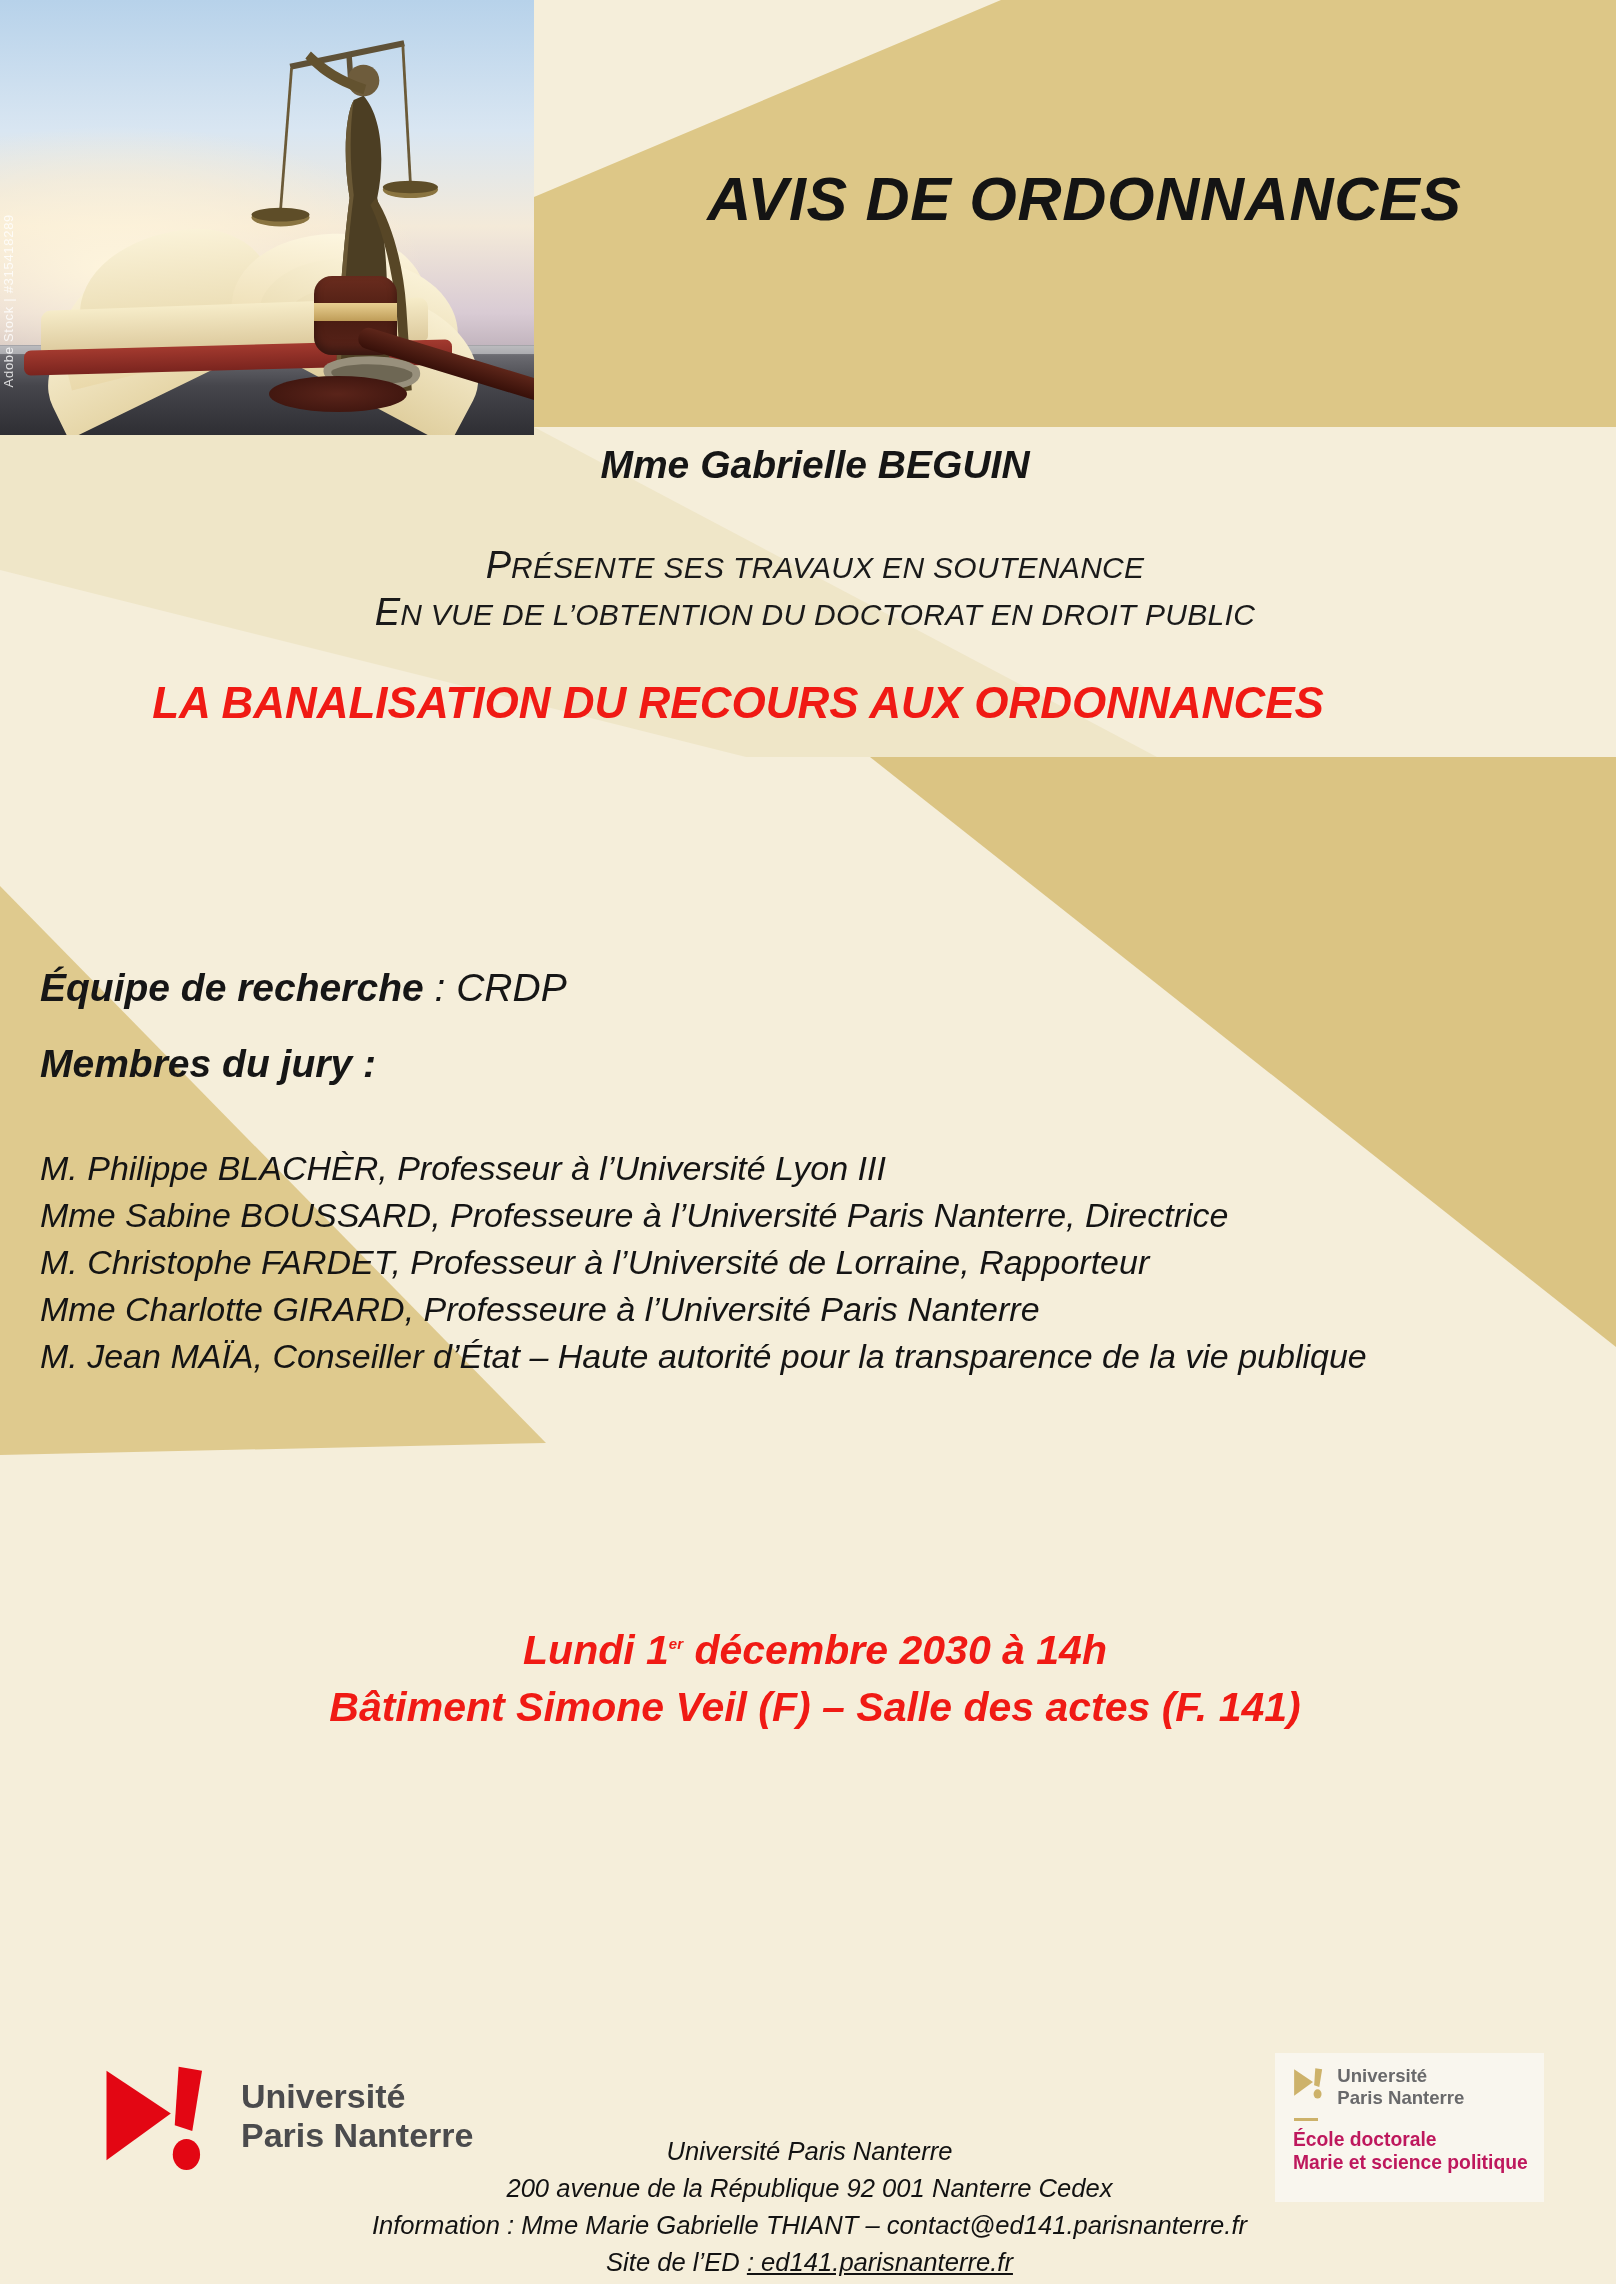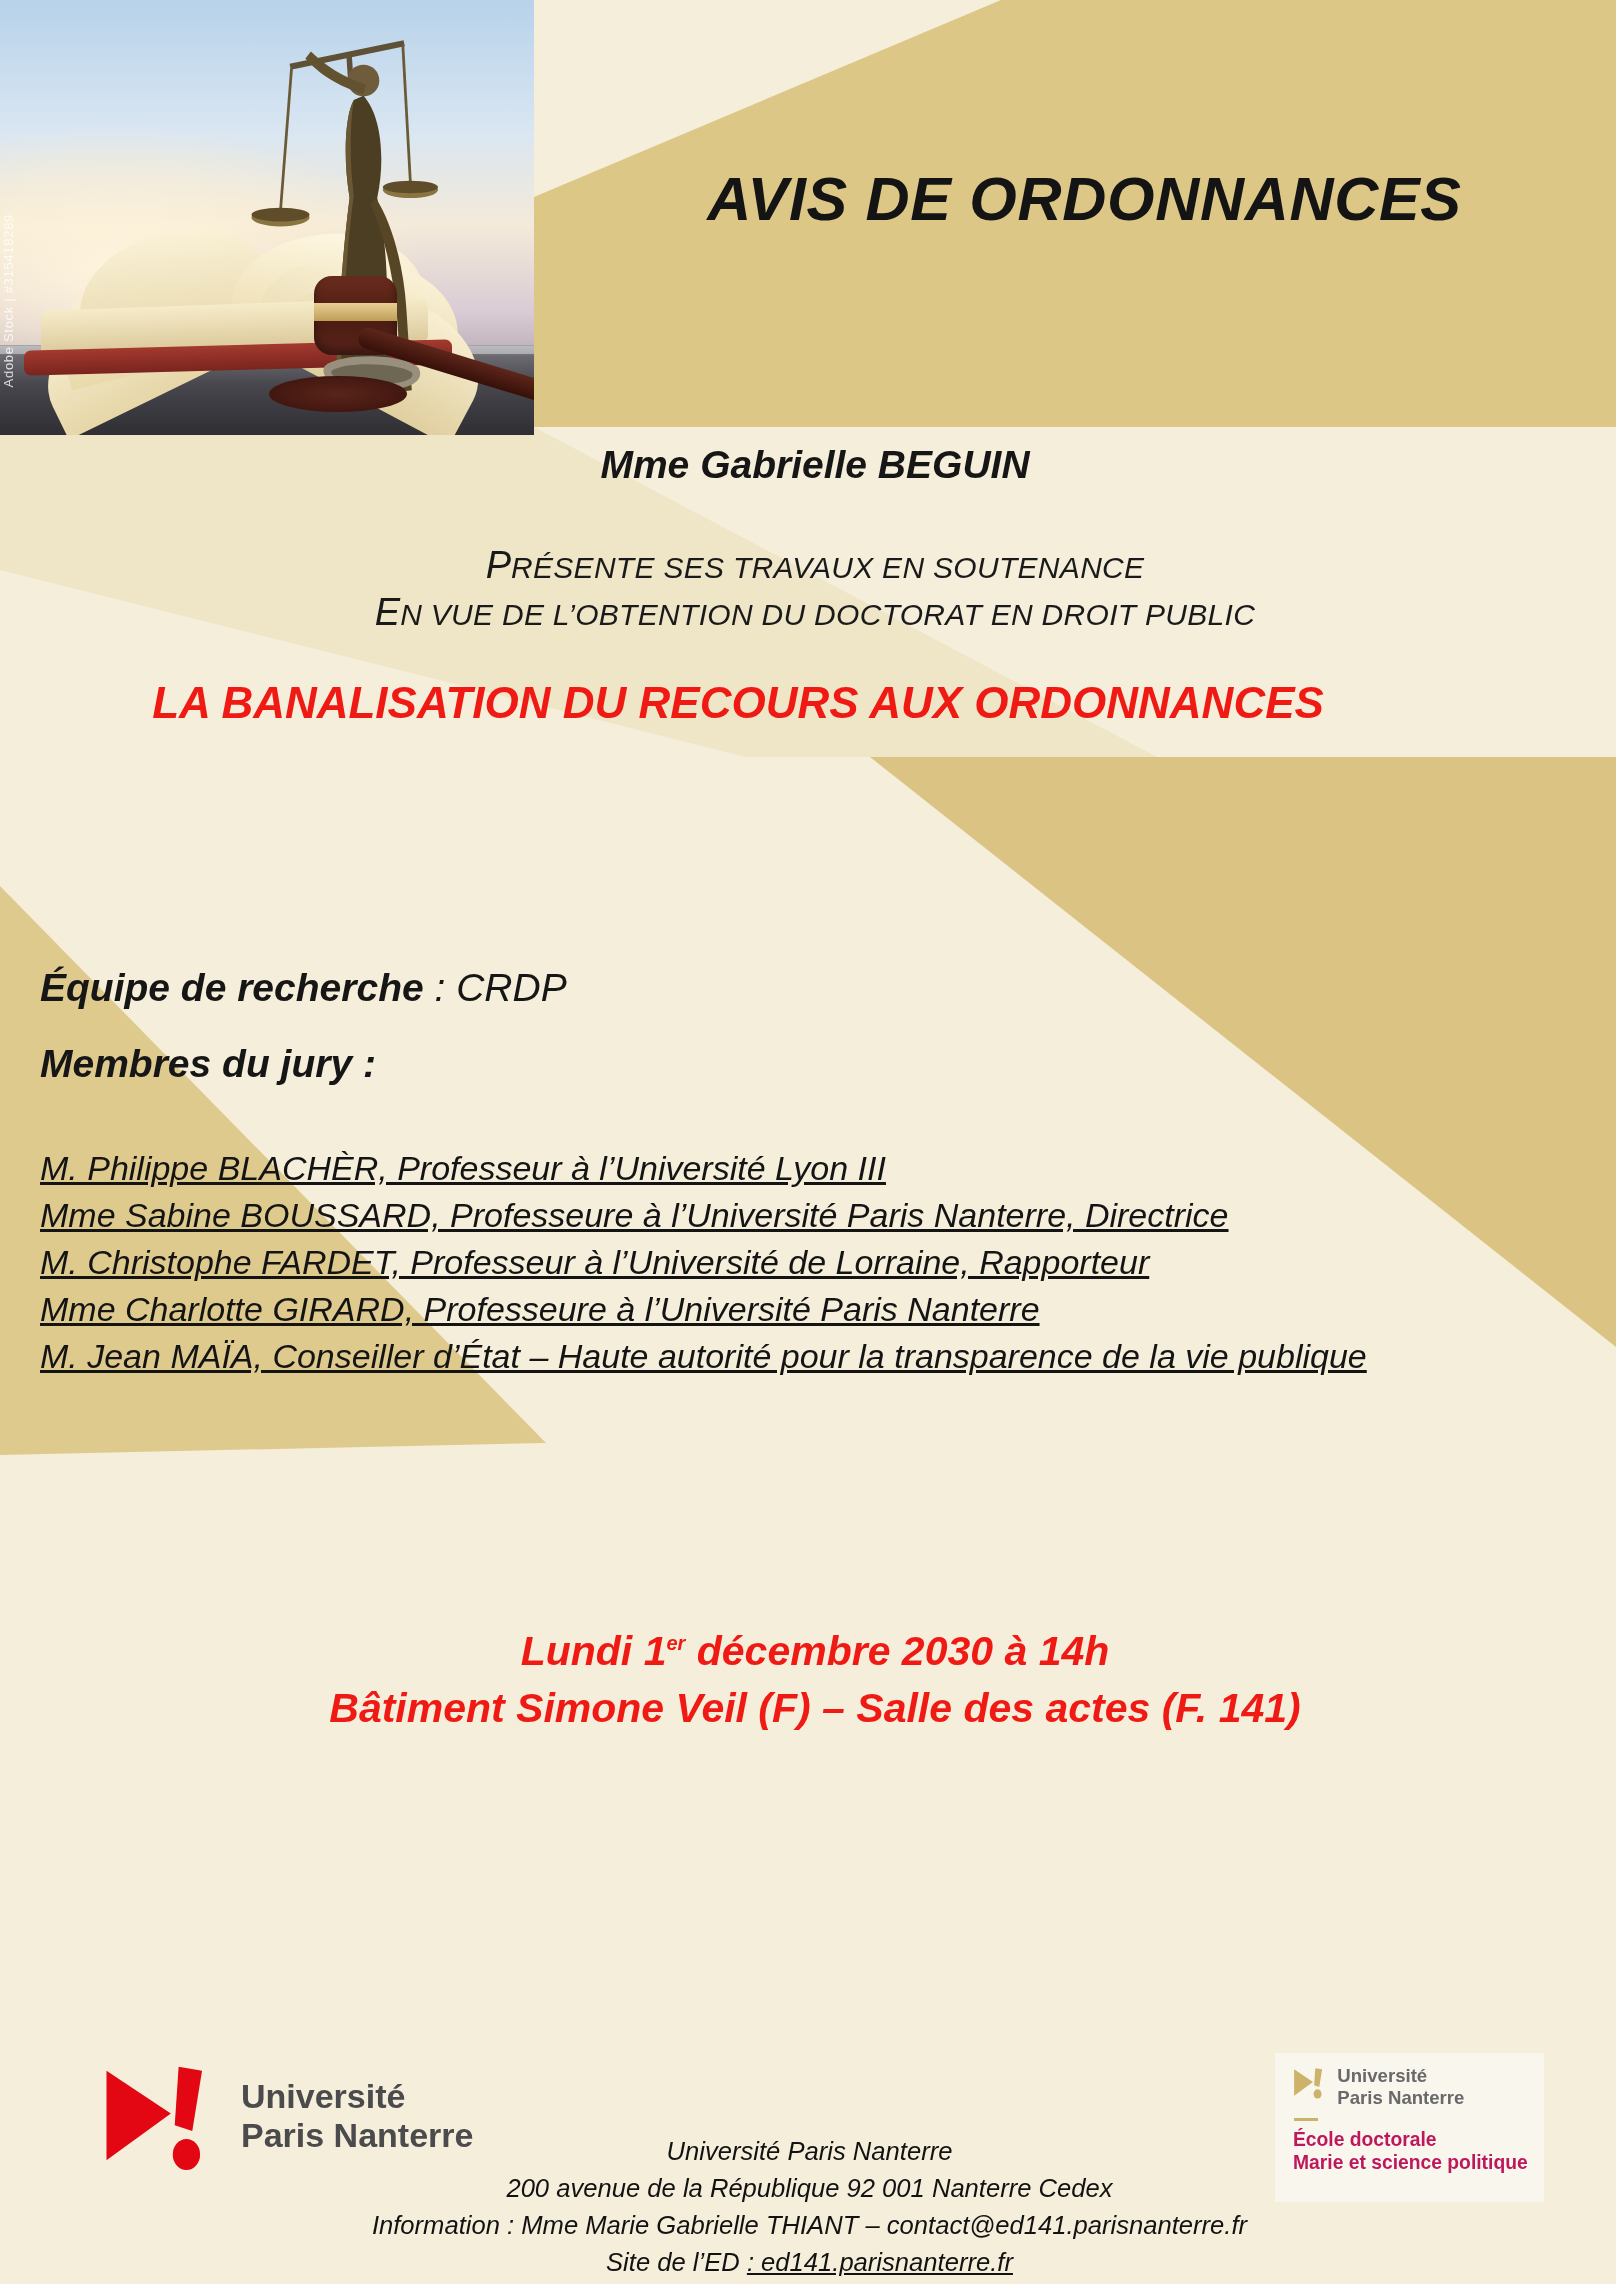--- a/index.html
+++ b/index.html
@@ -48,24 +48,24 @@
   .sc-line{position:absolute;left:0;width:1630px;text-align:center;font-style:italic;color:#1a1a1a;}
   .sc1{top:544px;} .sc2{top:591px;}
   .sc-line .lead{font-size:38px;} .sc-line .rest{font-size:30px;letter-spacing:0.3px;}
   .thesis{position:absolute;left:0;top:662px;width:1476px;text-align:center;
     color:#f01a14;font-weight:bold;font-style:italic;font-size:44px;line-height:81px;}
   .thesis .small-e{font-size:32px;}
   .label-line{position:absolute;left:40px;font-size:39px;font-style:italic;}
   .equipe{top:966px;} .membres{top:1042px;}
   .b{font-weight:bold;}
   .jury{position:absolute;left:40px;top:1145px;width:1547px;
-    font-size:34px;font-style:italic;line-height:47px;color:#141414;text-decoration:underline;}
+    font-size:34px;font-style:italic;line-height:47px;color:#141414;}
   .date-block{position:absolute;left:0;top:1615px;width:1630px;text-align:center;
     color:#f01a14;font-weight:bold;font-style:italic;font-size:41px;line-height:57px;}
-  .date-block sup{font-size:20px;}
+  .date-block sup{font-size:15px;}
   .footer{position:absolute;left:0;top:2133px;width:1619px;text-align:center;
     font-size:25.6px;font-style:italic;line-height:37px;color:#121212;}
   .footer .link{text-decoration:underline;}
   
   .upn{position:absolute;left:102px;top:2057px;display:flex;align-items:center;}
   .upn-text{margin-left:15px;font-size:34px;font-weight:bold;color:#4b4b4d;line-height:39px;}
   
   .ed-box{position:absolute;left:1275px;top:2053px;width:269px;height:149px;background:#f9f6ee;
     box-sizing:border-box;padding:12.4px 0 0 18px;}
   .ed-row{display:flex;align-items:flex-start;}

